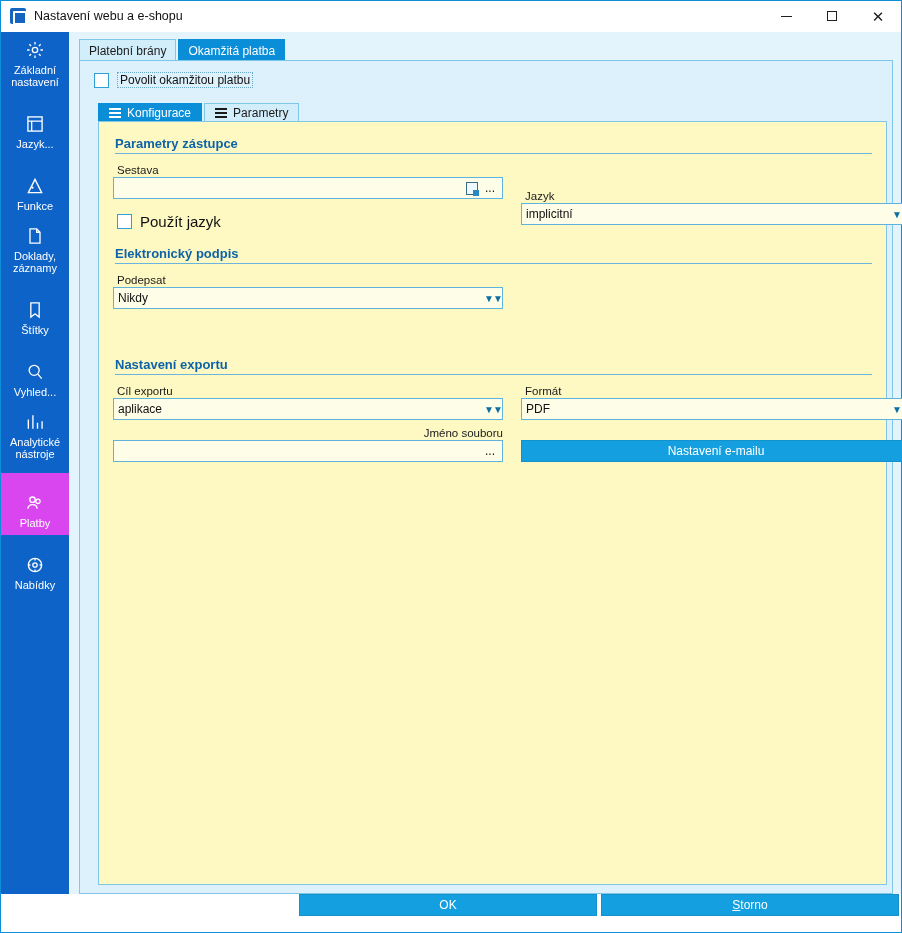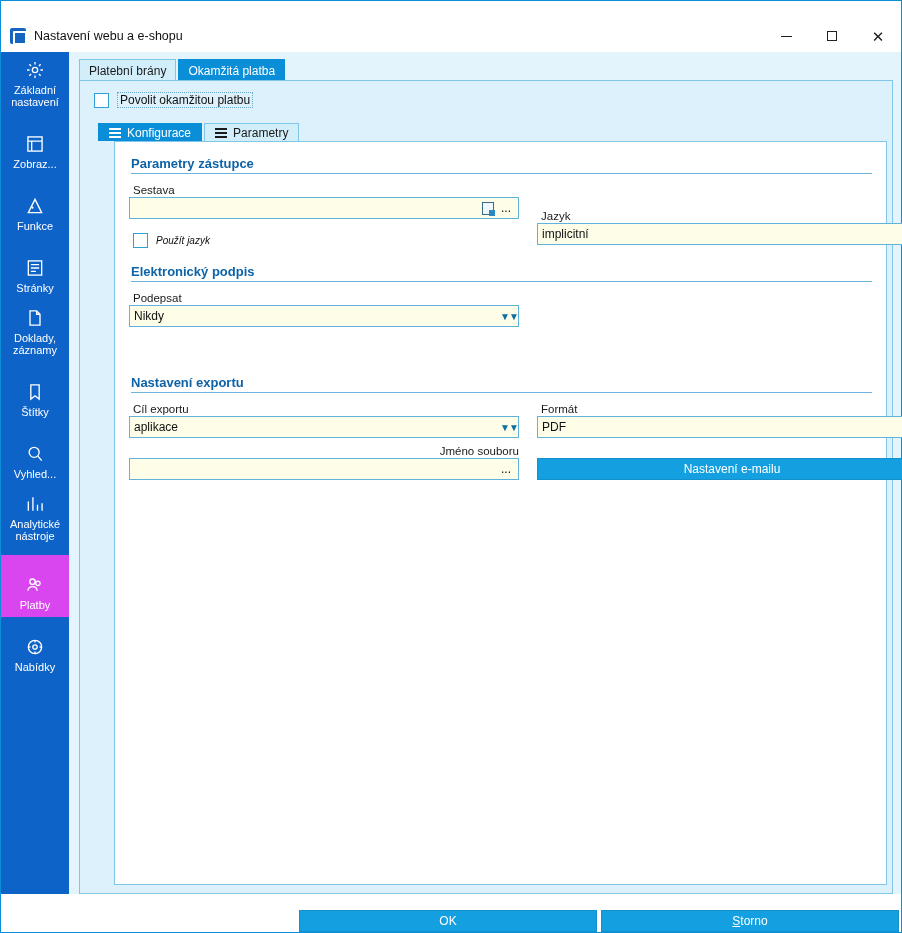--- a/index.html
+++ b/index.html
@@ -21,21 +21,20 @@
   }
 
   
   .titlebar {
     height: 37px;
     background: #ffffff;
     display: flex;
     align-items: center;
     flex: 0 0 30px;
     border-bottom: 1px solid #ffffff;
-    margin-top: 20px;
   }
   .title-icon {
     width: 16px; height: 16px;
     margin-left: 9px; margin-right: 8px;
     background: #1565c0;
     border-radius: 2px;
     position: relative;
     flex: 0 0 16px;
   }
   .title-icon::after {
@@ -191,23 +190,23 @@
   }
   .itab.active { background: #0b8ed8; color: #ffffff; border-color: #0b8ed8; }
   .lines-icon { display: inline-block; width: 12px; }
   .lines-icon i {
     display: block; height: 2px; margin: 2px 0;
     background: currentColor;
   }
 
   .inner-panel {
     flex: 1 1 auto;
-    background: #ffffff;
+    background: #fef9c3;
     border: 1px solid #7fc6e8;
-    margin-left: 24px;
+    margin-left: 8px;
     padding: 10px 14px;
     min-height: 0;
     position: relative;
   }
 
   
   .section-title {
     color: #0d63a8;
     font-size: 13px;
     font-weight: bold;
@@ -259,40 +258,40 @@
     width: 14px;
     text-align: center;
     color: #0b6fa4;
     font-size: 10px;
     letter-spacing: -1px;
   }
   .ellipsis { color: #111; font-size: 12px; padding: 0 3px; }
 
   .chk-row { display: flex; align-items: center; margin-top: 6px; }
   .chk-row .chk { margin-left: 4px; margin-right: 8px; }
-  .chk-row .lbl { font-size: 10px; color: #101010; font-style: italic; }
+  .chk-row .lbl { font-size: 15px; color: #101010; }
 
   .wide-btn {
     height: 22px;
     background: #14a0e0;
     color: #ffffff;
     font-size: 12px;
     display: flex;
     align-items: center;
     justify-content: center;
     border: 1px solid #1391cd;
   }
 
   
   .footer {
     flex: 0 0 38px;
     height: 38px;
     background: #ffffff;
     display: flex;
-    align-items: flex-end;
+    align-items: flex-start;
     justify-content: flex-end;
     padding: 0 2px 0 0;
     gap: 4px;
   }
   .footer-btn {
     width: 298px; height: 22px;
     background: #14a0e0;
     color: #ffffff;
     font-size: 12px;
     display: flex; align-items: center; justify-content: center;
@@ -339,42 +338,33 @@
 nastavení</span>
       </div>
 
       <div class="nav-item">
         <span class="ni-icon">
           <svg width="20" height="20" viewBox="0 0 24 24" fill="none" stroke="#ffffff" stroke-width="1.6">
             <rect x="3.5" y="3.5" width="17" height="17"></rect>
             <path d="M3.5 8.5h17M8 8.5v12"></path>
           </svg>
         </span>
-        <span class="ni-label">Zobraz...</span>
+        <span class="ni-label">Jazyk...</span>
       </div>
 
       <div class="nav-item">
         <span class="ni-icon">
           <svg width="20" height="20" viewBox="0 0 24 24" fill="none" stroke="#ffffff" stroke-width="1.6">
             <path d="M4 20 L12 4 L20 20 Z"></path>
             <circle cx="9" cy="14" r="1.3" fill="#ffffff" stroke="none"></circle>
           </svg>
         </span>
         <span class="ni-label">Funkce</span>
       </div>
 
-      <div class="nav-item">
-        <span class="ni-icon">
-          <svg width="20" height="20" viewBox="0 0 24 24" fill="none" stroke="#ffffff" stroke-width="1.6">
-            <rect x="4" y="3.5" width="16" height="17"></rect>
-            <path d="M7 8h10M7 12h10M7 16h6"></path>
-          </svg>
-        </span>
-        <span class="ni-label">Stránky</span>
-      </div>
 
       <div class="nav-item">
         <span class="ni-icon">
           <svg width="20" height="20" viewBox="0 0 24 24" fill="none" stroke="#ffffff" stroke-width="1.6">
             <path d="M6 3.5h8l4 4v13H6z"></path>
             <path d="M14 3.5v4h4"></path>
           </svg>
         </span>
         <span class="ni-label">Doklady,
 záznamy</span>

